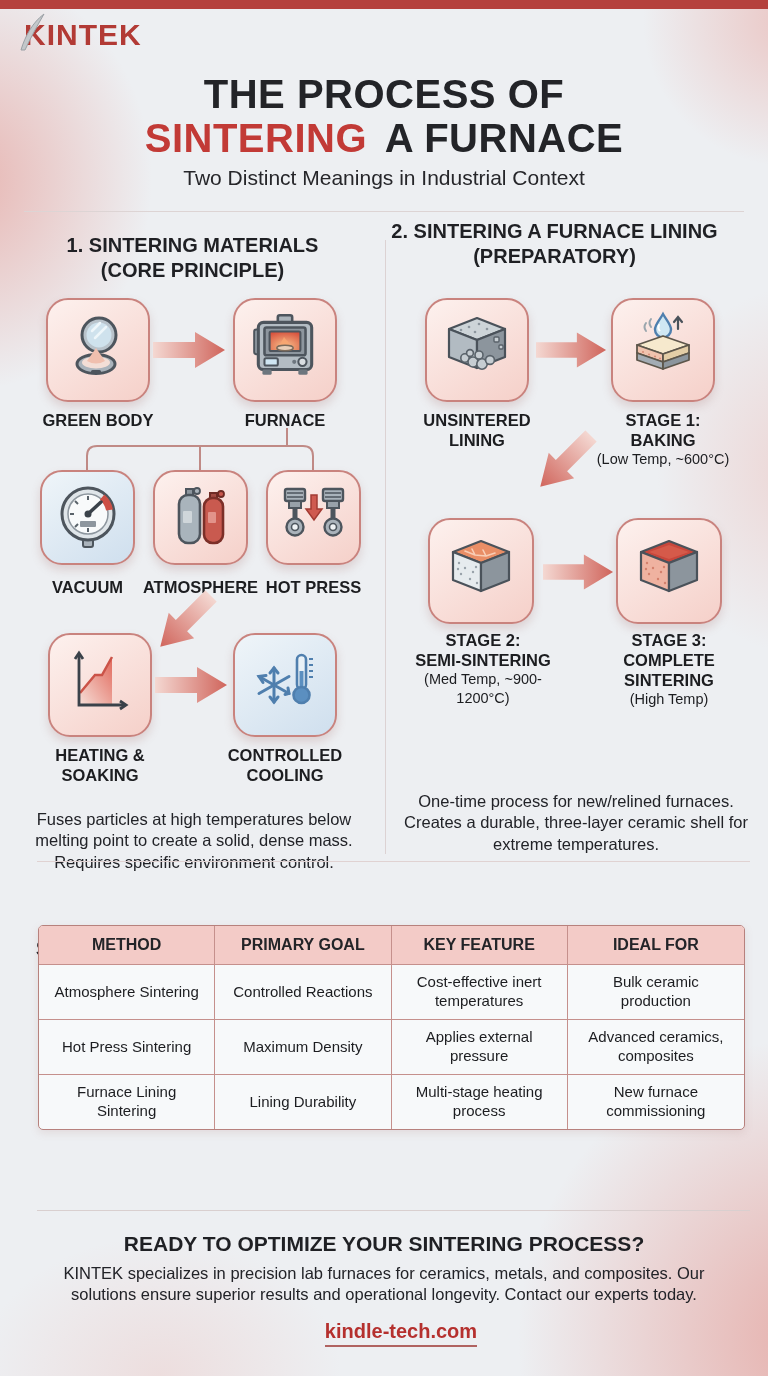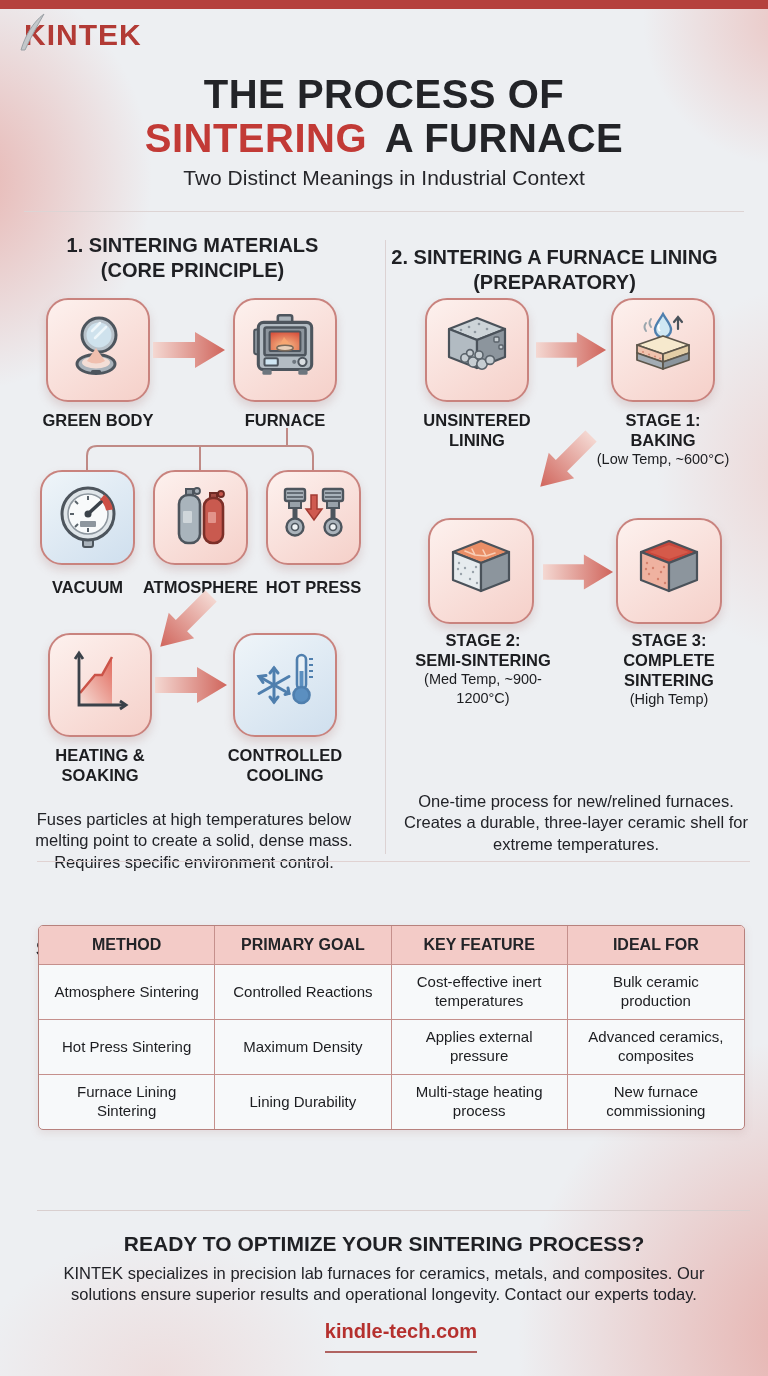--- a/index.html
+++ b/index.html
@@ -67,21 +67,21 @@
   #thead { background:#f3cbc7; }
   #thead .tcell { font-weight:700; font-size:16px; min-height:38px; color:#232428; }
 
   #cta { top:1232px; width:768px; font-size:21px; font-weight:800; color:#1f2024; }
   #footer-text { top:1263px; left:58px; width:652px; text-align:center; font-size:16.5px; line-height:1.3; color:#222328; }
   #site-link {
     top:1320px; left:0; width:768px; text-align:center;
   }
   #site-link a {
     font-size:20px; font-weight:700; color:#b5302e; text-decoration:none;
-    border-bottom:2px solid #b06361; padding-bottom:8px; display:inline-block;margin-left:34px;
+    border-bottom:2px solid #b06361; padding-bottom:2px; display:inline-block;margin-left:34px;
   }
 </style>
 </head>
 <body>
 
 <div id="page">
 
   <svg width="0" height="0" class="abs" aria-hidden="true">
     <defs>
       <linearGradient id="agrad" x1="0" y1="0" x2="1" y2="0">
@@ -273,21 +273,21 @@
     <div>HEATING &amp;</div>
     <div>SOAKING</div>
   </div>
   <div class="lbl" style="left:213px; top:745px; width:144px;">
     <div>CONTROLLED</div>
     <div>COOLING</div>
   </div>
 
   <div class="para" style="left:18px; top:809px; width:352px;">Fuses particles at high temperatures below melting point to create a solid, dense mass. Requires specific environment control.</div>
 
-  <div class="abs col-heading ctr" style="left:385px; top:245px; width:339px;">
+  <div class="abs col-heading ctr" style="left:385px; top:219px; width:339px;">
     <div>2. SINTERING A FURNACE LINING</div>
     <div>(PREPARATORY)</div>
   </div>
 
   <div class="card" style="left:425px; top:298px; width:104px; height:104px;">
     <span>
       <svg width="76" height="76" viewBox="0 0 76 76">
         <g stroke="#4a525a" stroke-width="2.2" stroke-linejoin="round">
           <polygon points="38,8 66,19 38,30 10,19" fill="#cdd4d8"></polygon>
           <polygon points="10,19 38,30 38,58 10,47" fill="#b2bbc2"></polygon>

